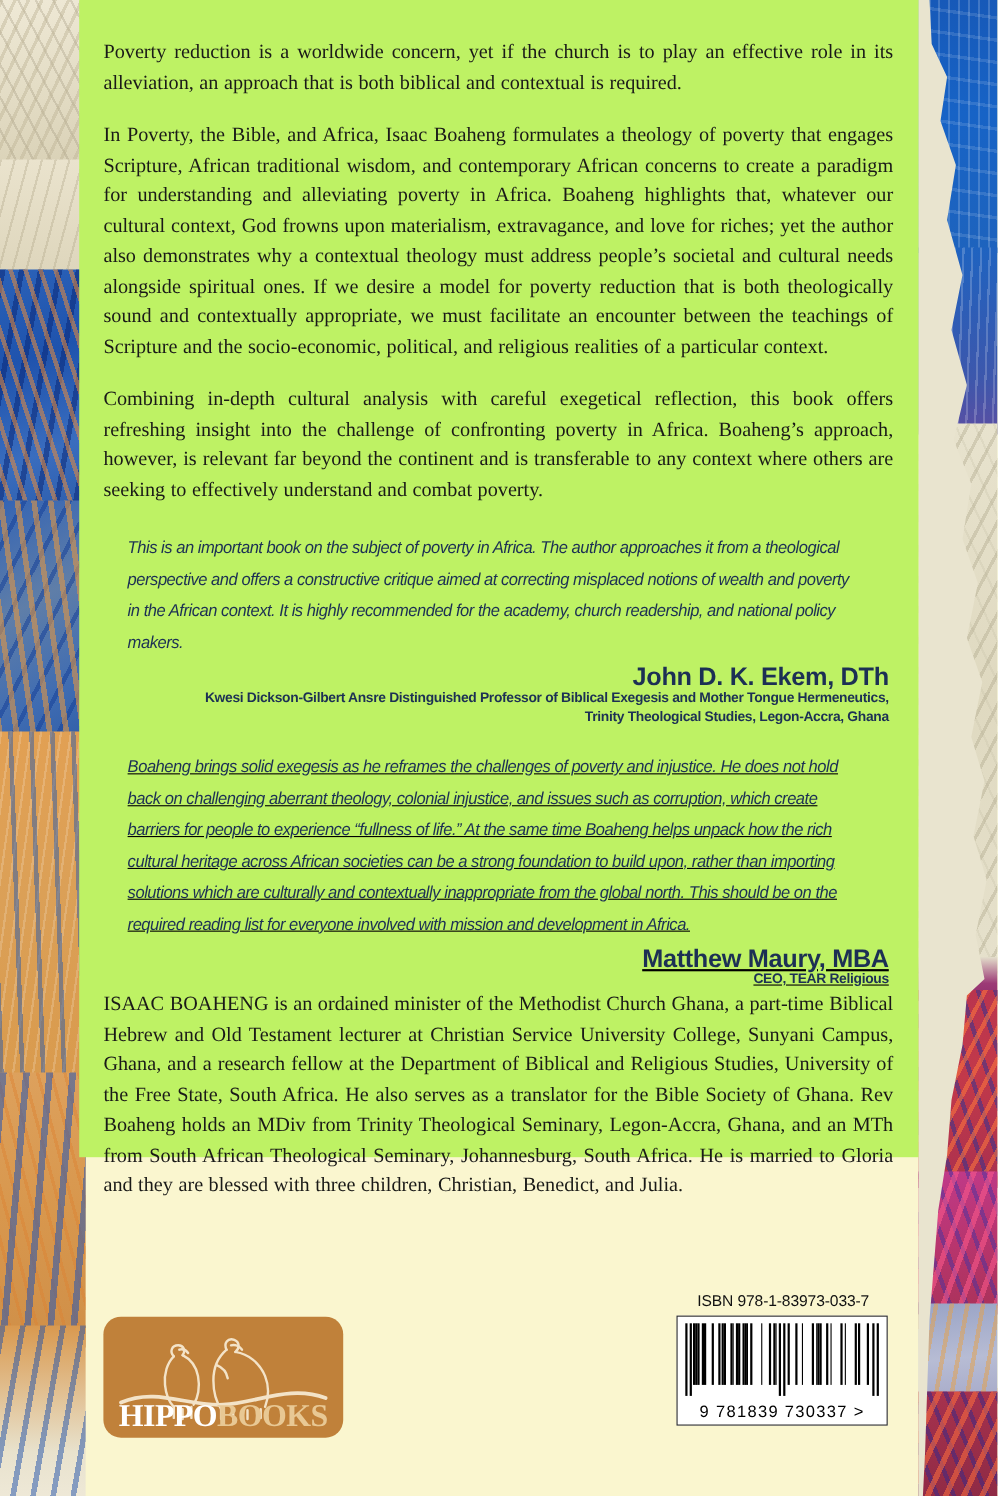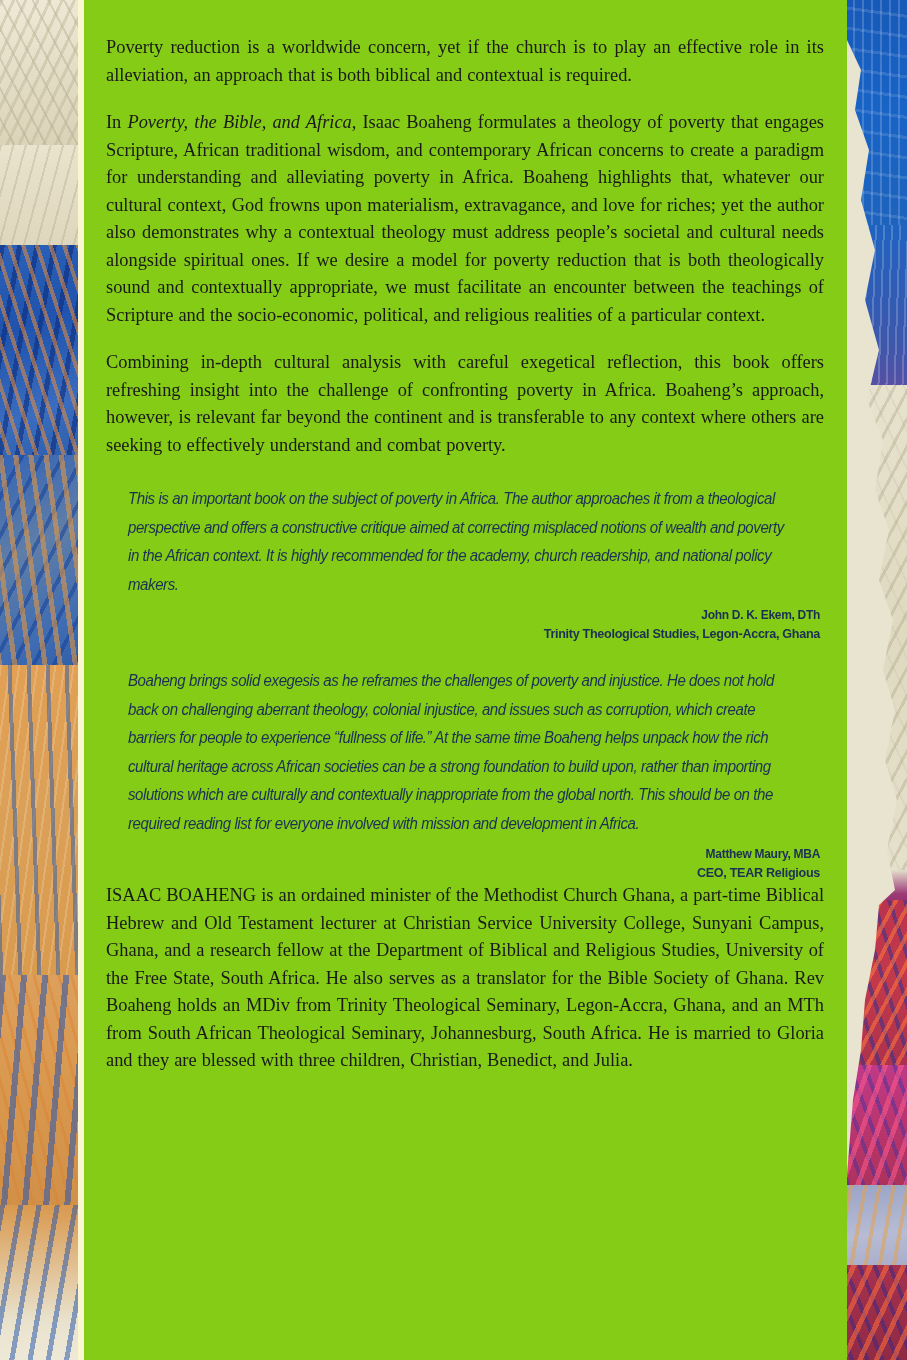--- a/index.html
+++ b/index.html
@@ -141,46 +141,46 @@
   .torn-right {
     position: absolute;
     top: 0; right: 0;
     width: 72px; height: 1360px;
     pointer-events: none;
   }
 
   
   .panel {
     position: absolute;
-    left: 84px;
+    left: 72px;
     top: 0;
     width: 763px;
-    height: 1360px;
-    background: #84cc16;
+    height: 1052px;
+    background: #bef264;
     z-index: 5;
   }
   .content {
     position: absolute;
     left: 22px;
     top: 34px;
     width: 718px;
   }
 
   p.blurb {
     margin: 0 0 20px 0;
     font-size: 18.4px;
     line-height: 27.5px;
     color: #1a1a18;
     text-align: justify;
     -webkit-hyphens: none;
     hyphens: none;
     word-spacing: 0.4px;
   }
   p.blurb:last-of-type { margin-bottom: 0; }
-  .it { font-style: italic; }
+  .it { }
 
   
   .endorsements {
     margin-top: 26px;
     padding-left: 22px;
     padding-right: 4px;
   }
   .endorse-text {
     margin: 0;
     font-family: "Liberation Sans", "DejaVu Sans", sans-serif;
@@ -195,31 +195,31 @@
   }
   .attrib {
     margin-top: 5px;
     text-align: right;
     font-family: "Liberation Sans", "DejaVu Sans", sans-serif;
     color: #1c3054;
     letter-spacing: -0.3px;
   }
   .attrib .name {
     font-weight: bold;
-    font-size: 12px;
+    font-size: 23px;
     line-height: 22px;
     display: block;
   }
   .attrib .role {
     font-weight: bold;
     font-size: 12.6px;
     line-height: 17px;
     display: block;
   }
-  .endorse-block-2 { margin-top: 24px; }
+  .endorse-block-2 { margin-top: 24px; text-decoration: underline; }
 
   
   .bio {
     margin-top: 30px;
   }
 
   
   .footer {
     position: absolute;
     left: 94px;
@@ -333,20 +333,21 @@
       <p class="blurb"><span>In </span><span class="it">Poverty, the Bible, and Africa</span><span>, Isaac Boaheng formulates a theology of poverty that engages Scripture, African traditional wisdom, and contemporary African concerns to create a paradigm for understanding and alleviating poverty in Africa. Boaheng highlights that, whatever our cultural context, God frowns upon materialism, extravagance, and love for riches; yet the author also demonstrates why a contextual theology must address people’s societal and cultural needs alongside spiritual ones. If we desire a model for poverty reduction that is both theologically sound and contextually appropriate, we must facilitate an encounter between the teachings of Scripture and the socio-economic, political, and religious realities of a particular context.</span></p>
 
       <p class="blurb">Combining in-depth cultural analysis with careful exegetical reflection, this book offers refreshing insight into the challenge of confronting poverty in Africa. Boaheng’s approach, however, is relevant far beyond the continent and is transferable to any context where others are seeking to effectively understand and combat poverty.</p>
 
       <div class="endorsements">
 
         <div>
           <p class="endorse-text">This is an important book on the subject of poverty in Africa. The author approaches it from a theological perspective and offers a constructive critique aimed at correcting misplaced notions of wealth and poverty in the African context. It is highly recommended for the academy, church readership, and national policy makers.</p>
           <div class="attrib">
             <span class="name">John D. K. Ekem, DTh</span>
+            <span class="role">Kwesi Dickson-Gilbert Ansre Distinguished Professor of Biblical Exegesis and Mother Tongue Hermeneutics,</span>
             <span class="role">Trinity Theological Studies, Legon-Accra, Ghana</span>
           </div>
         </div>
 
         <div class="endorse-block-2">
           <p class="endorse-text">Boaheng brings solid exegesis as he reframes the challenges of poverty and injustice. He does not hold back on challenging aberrant theology, colonial injustice, and issues such as corruption, which create barriers for people to experience “fullness of life.” At the same time Boaheng helps unpack how the rich cultural heritage across African societies can be a strong foundation to build upon, rather than importing solutions which are culturally and contextually inappropriate from the global north. This should be on the required reading list for everyone involved with mission and development in Africa.</p>
           <div class="attrib">
             <span class="name">Matthew Maury, MBA</span>
             <span class="role">CEO, TEAR Religious</span>
           </div>

